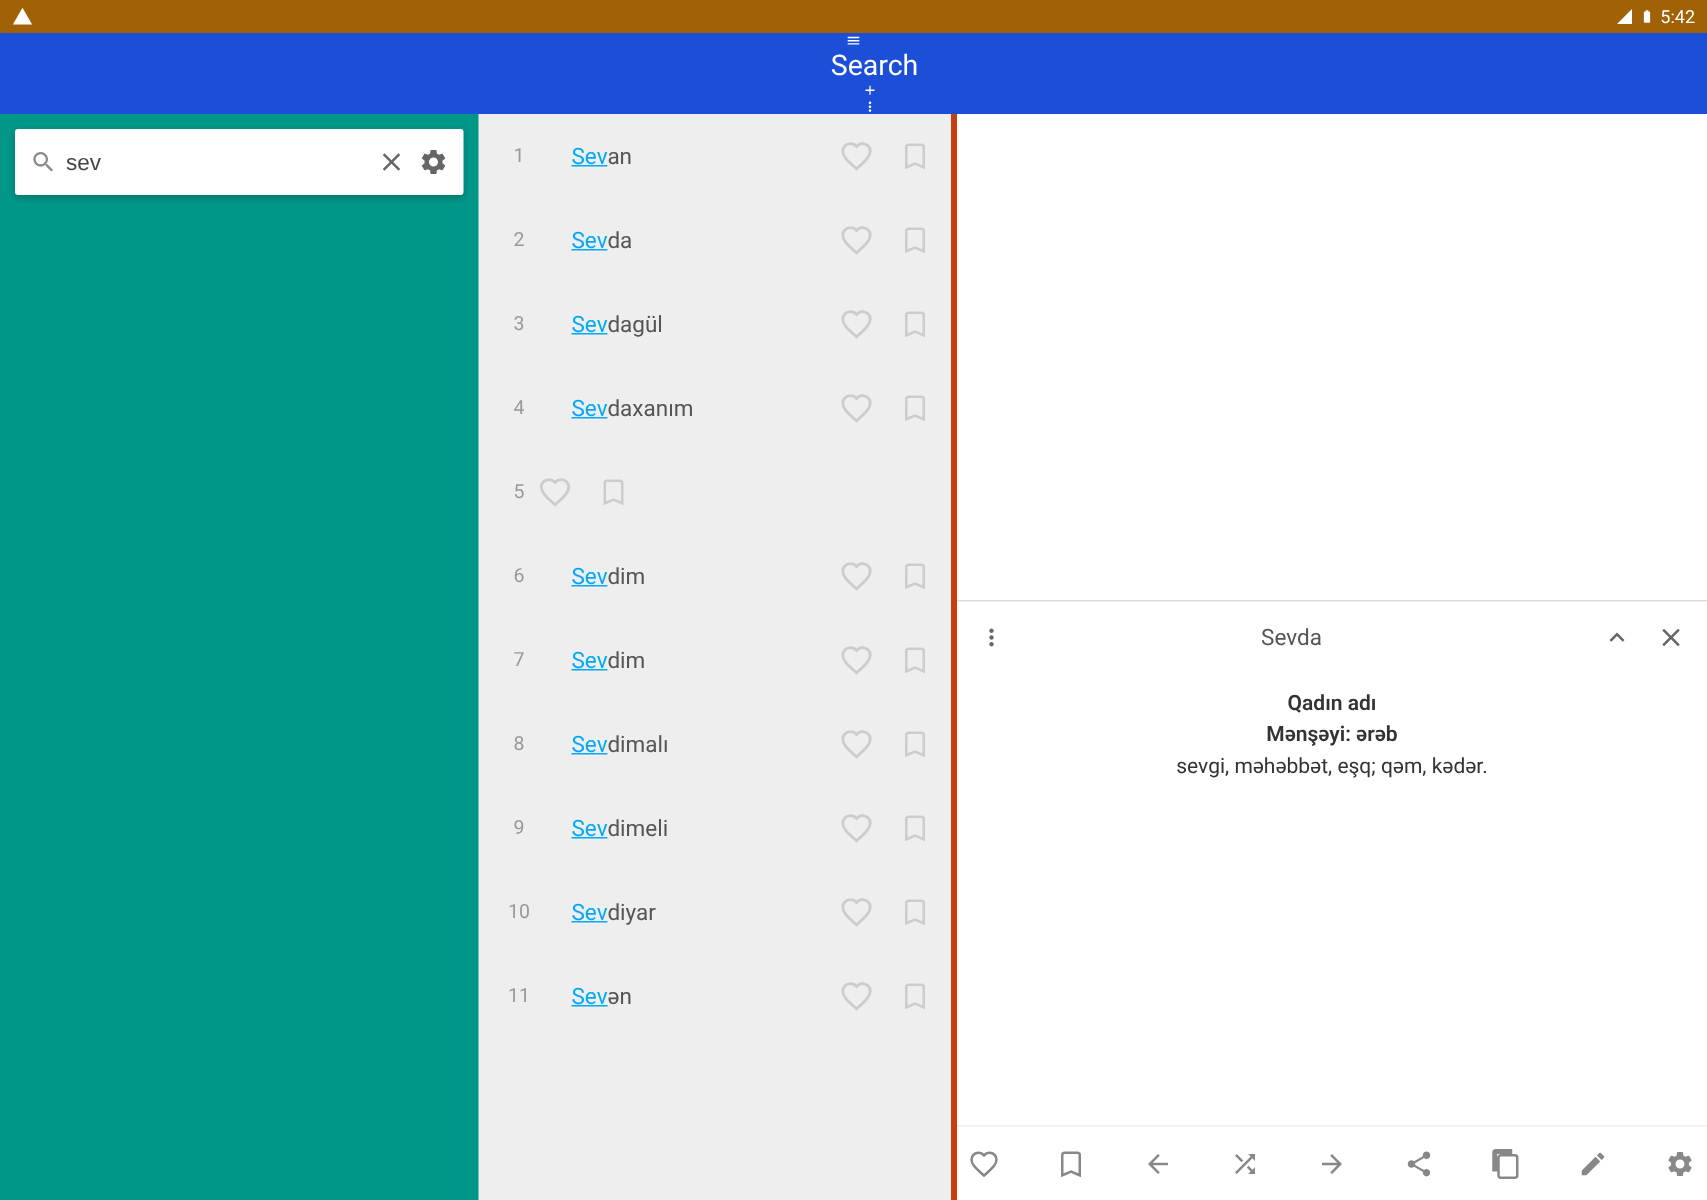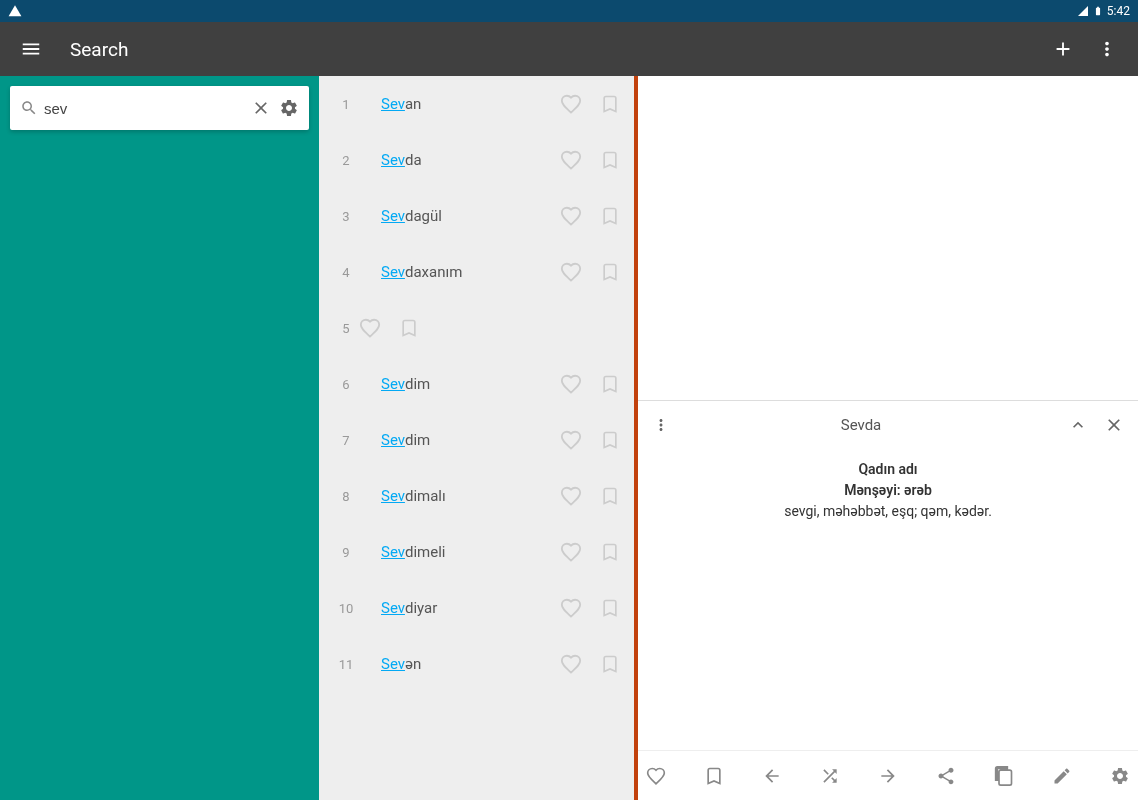--- a/index.html
+++ b/index.html
@@ -1,21 +1,21 @@
 <!DOCTYPE html>
 <html><head>
 <meta charset="utf-8">
 <style>
 * { margin: 0; padding: 0; box-sizing: border-box; }
 body { font-family: Roboto, -apple-system, sans-serif; width: 1138px; height: 800px; overflow: hidden; background: #fff; }
 
-.status-bar { height: 22px; background: #0c4a6e; display: flex; align-items: center; justify-content: space-between; padding: 0 8px; color: #fff; font-size: 12px; }
+.status-bar { height: 22px; background: #a16207; display: flex; align-items: center; justify-content: space-between; padding: 0 8px; color: #fff; font-size: 12px; }
 .status-left, .status-right { display: flex; align-items: center; gap: 4px; }
 
-.app-bar { height: 54px; background: #404040; display: flex; align-items: center; padding: 0 20px; color: #fff; }
+.app-bar { height: 54px; background: #1d4ed8; display: flex; align-items: center; padding: 0 20px; color: #fff; flex-direction: column; }
 .app-bar-title { font-size: 19px; margin-left: 28px; font-weight: 400; }
 .app-bar-spacer { flex: 1; }
 .app-bar-icon { margin-left: 22px; cursor: pointer; }
 
 .content { display: flex; height: calc(800px - 22px - 54px); }
 
 .left-panel { width: 638px; background: #eeeeee; display: flex; flex-direction: row; border-right: 4px solid #c2410c; }
 
 .search-wrap { padding: 10px; background: #009688; }
 .search-box { background: #fff; border-radius: 2px; height: 44px; display: flex; align-items: center; padding: 0 10px; box-shadow: 0 2px 4px rgba(0,0,0,0.2); }

